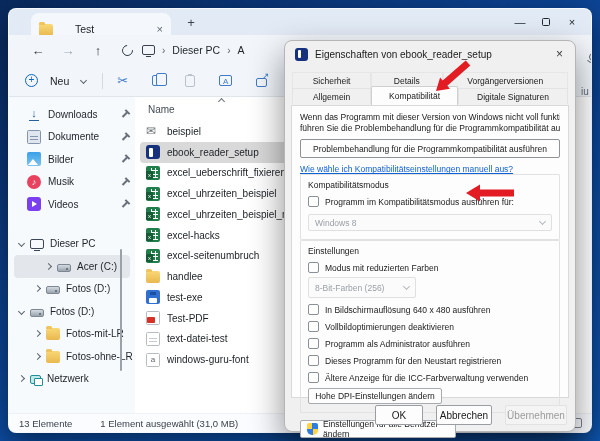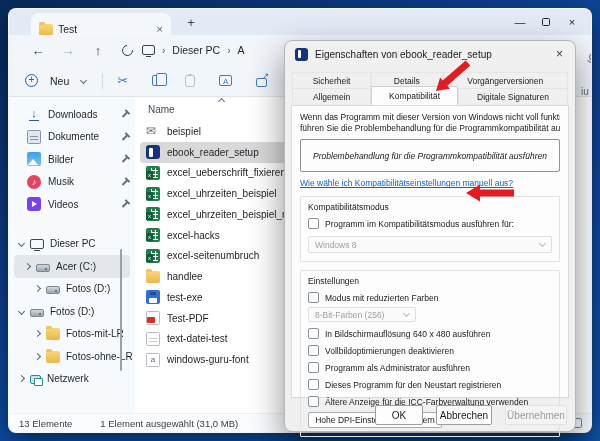--- a/index.html
+++ b/index.html
@@ -9,21 +9,21 @@
   
   .desktop{position:absolute;inset:0;
     background:linear-gradient(150deg,#092a5e 0%,#0c3f8c 35%,#0d4ea6 60%,#0f58b4 100%);}
 
   
   .win{position:absolute;left:8px;top:8px;width:584px;height:425px;border-radius:8px;
     background:#f2f6fb;box-shadow:0 10px 30px rgba(0,0,0,.5);overflow:hidden;
     border:1px solid rgba(255,255,255,.25);}
   .tabstrip{position:absolute;left:0;top:0;right:0;height:26px;background:#e2eaf5;}
   .tab{position:absolute;left:22px;top:4px;width:140px;height:22px;background:#f4f8fc;
-    border-radius:8px 8px 0 0;display:flex;align-items:center;gap:5px;padding:16px 8px;font-size:10.5px;color:#1b1f24;}
+    border-radius:8px 8px 0 0;display:flex;align-items:center;gap:22px;padding:16px 8px;font-size:10.5px;color:#1b1f24;}
   .tab-close{margin-left:auto;color:#5a6470;font-size:11px;line-height:1;}
   .newtab{position:absolute;left:174px;top:6px;width:16px;height:16px;color:#3c4450;
     font-size:13px;text-align:center;line-height:16px;}
   .winctl{position:absolute;right:6px;top:0;height:26px;display:flex;align-items:center;}
   .wbtn{width:26px;height:22px;display:flex;align-items:center;justify-content:center;color:#21262c;font-size:11px;}
   .wbtn .box{width:8px;height:8px;border:1px solid #21262c;border-radius:1.5px;}
 
   .navbar{position:absolute;left:0;top:26px;right:0;height:30px;background:#f2f6fb;
     display:flex;align-items:center;gap:0;padding-left:14px;font-size:10.5px;color:#1f242a;}
   .nicon{width:30px;text-align:center;font-size:13px;color:#2b323a;}
@@ -59,21 +59,21 @@
 
   .bodyarea{position:absolute;left:0;top:88px;right:0;bottom:19px;display:flex;background:#fff;}
   
   .sidebar{width:126px;background:#f6fafd;position:relative;padding-top:6px;flex:none;}
   .srow{height:22.5px;display:flex;align-items:center;gap:7px;font-size:10px;color:#1f2328;position:relative;padding-left:18px;}
   .srow .pin{position:absolute;right:9px;top:8px;width:2px;height:7px;background:#6a707a;transform:rotate(45deg);}
   .srow .pin::before{content:"";position:absolute;left:-2px;top:-1px;width:6px;height:2px;background:#6a707a;}
   .tree{margin-top:17px;}
   .trow{height:22.5px;display:flex;align-items:center;gap:6px;font-size:10px;color:#1f2328;padding-left:10px;}
   .trow.lv1{padding-left:26px;}
-  .trow.sel{background:#e3e7eb;border-radius:4px;margin:0 5px;padding-left:11px;}
+  .trow.sel{background:#e3e7eb;border-radius:4px;margin:0 5px;padding-left:32px;}
   .sscroll{position:absolute;right:13px;top:152px;width:2.5px;height:122px;background:#9aa1a9;border-radius:2px;}
 
   
   .filepane{flex:1;position:relative;background:#fff;font-size:10px;color:#1c2025;}
   .colhead{position:absolute;left:13px;top:7px;color:#444c55;}
   .sortchev{position:absolute;left:84px;top:2px;width:5px;height:5px;border-left:1.2px solid #6a727c;border-top:1.2px solid #6a727c;transform:rotate(45deg);}
   .frows{position:absolute;left:5px;top:24px;width:152px;}
   .frow{height:20.75px;display:flex;align-items:center;gap:7px;padding-left:6px;border-radius:4px;overflow:hidden;}
   .frow.sel{background:#d9d9d9;}
   .fname{white-space:nowrap;overflow:hidden;}
@@ -140,31 +140,31 @@
   .tabs{position:absolute;left:7px;right:7px;top:31px;}
   .trowtabs{display:flex;}
   .dtab{height:16px;display:flex;align-items:center;justify-content:center;font-size:8.5px;
     background:#f0f0f0;border:1px solid #e3e3e3;border-bottom:none;color:#1a1a1a;position:relative;}
   .r1 .dtab{border-color:#e6e6e6;}
   .dtab.active{background:#fdfdfd;border:1px solid #cfcfcf;border-bottom:none;height:19px;margin-top:-2px;z-index:4;border-radius:2px 2px 0 0;}
   .panel{position:absolute;left:6px;right:6px;top:64px;bottom:33px;background:#fdfdfd;border:1px solid #d9d9d9;padding:6px 8px;z-index:2;}
   .introline{white-space:nowrap;overflow:hidden;line-height:1.32;}
   .btn{background:#fdfdfd;border:1px solid #9a9ea3;border-radius:2px;font-size:8.5px;color:#1a1a1a;
     display:flex;align-items:center;justify-content:center;font-family:"Liberation Sans",sans-serif;}
-  .btn-trouble{margin-top:5px;width:100%;height:33px;border-color:#8f9396;font-style:italic;}
+  .btn-trouble{margin-top:5px;width:100%;height:19px;border-color:#8f9396;}
   .dlg-link{margin-top:6px;color:#0f62d6;text-decoration:underline;white-space:nowrap;}
-  .group{margin-top:8px;border:1px solid #e2e2e2;border-radius:1px;padding:5px 7px 8px;}
+  .group{border:1px solid #e2e2e2;border-radius:1px;padding:5px 7px 8px;}
   .gtitle{color:#1a1a1a;}
   .cbrow{display:flex;align-items:center;gap:6px;margin-top:6px;}
   .cb{width:11px;height:11px;border:1px solid #8a9097;border-radius:2px;background:#fff;flex:none;}
   .cbl{white-space:nowrap;}
   .combo{margin-top:7px;height:17px;border:1px solid #e0e0e0;background:#fbfbfb;color:#9aa0a6;
     display:flex;align-items:center;padding:0 6px;border-radius:2px;}
   .combo .cchev{margin-left:auto;width:5px;height:5px;border-right:1.2px solid #b3b8bd;border-bottom:1.2px solid #b3b8bd;transform:rotate(45deg);margin-top:-2px;}
-  .combo.narrow{width:108px;margin-top:4px;margin-bottom:2px;height:15px;}
+  .combo.narrow{width:108px;margin-top:4px;margin-bottom:2px;height:21px;}
   .btn-dpi{margin-top:5px;width:134px;height:16px;border-color:#a8acb0;}
   .btn-allusers{margin-top:7px;width:156px;height:18px;border-color:#a8acb0;gap:5px;justify-content:flex-start;padding-left:6px;}
   .shield{width:11px;height:12px;flex:none;border-radius:2px 2px 5px 5px;
     background:conic-gradient(#2f7de1 0 25%,#ffd23e 0 50%,#2f7de1 0 75%,#ffd23e 0 100%);}
   .dlg-footer{position:absolute;right:8px;bottom:6px;display:flex;gap:13px;z-index:2;}
   .fbtn{width:48px;height:20px;font-size:10px;}
   .fbtn.cancel{width:56px;}
   .fbtn.apply{width:62px;background:#f4f4f4;border-color:#e2e2e2;color:#9b9b9b;}
 
   .arrow-svg{position:absolute;z-index:50;}

